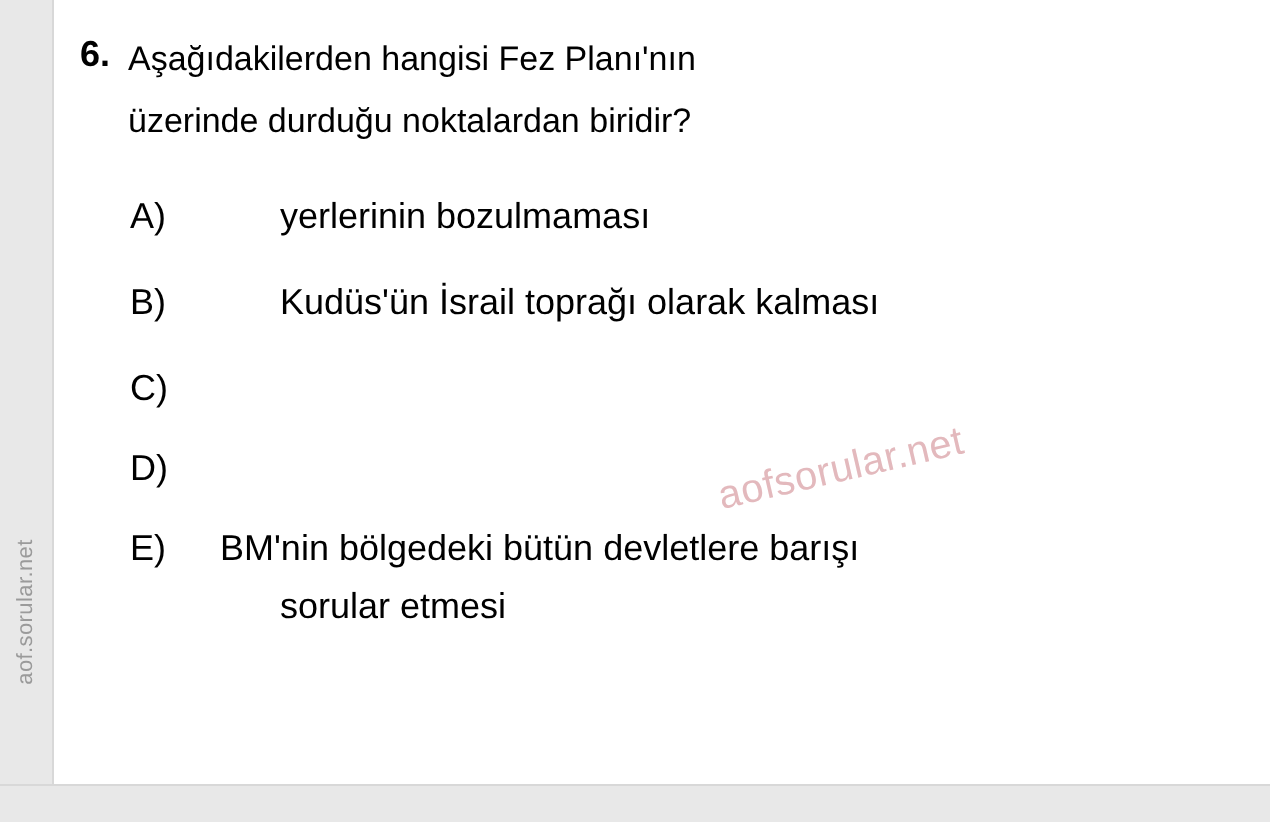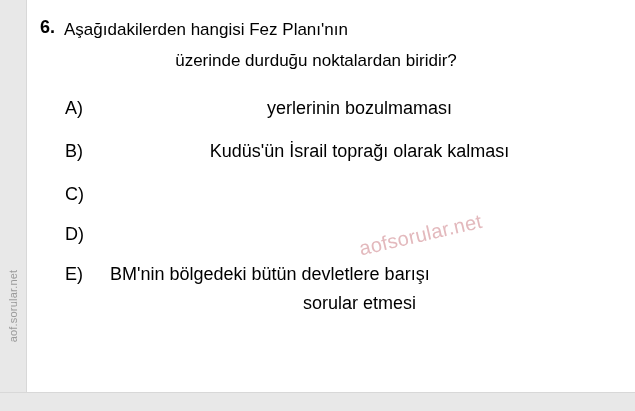--- a/index.html
+++ b/index.html
@@ -91,21 +91,21 @@
   }
   .q-text {
     margin-left: 37px;
     font-size: 17px;
     line-height: 31px;
     text-align: justify;
     text-justify: inter-word;
     width: 504px;
   }
   .q-text .lastline {
-    text-align: center;
+    text-align: left;
   }
 
   .options {
     position: absolute;
     left: 38px;
     top: 94px;
     width: 560px;
   }
   .option {
     position: relative;
@@ -122,21 +122,22 @@
   }
   .opt-text {
     margin-left: 45px;
     font-size: 18px;
     line-height: 29px;
     width: 499px;
     text-align: justify;
     text-justify: inter-word;
   }
   .opt-text .lastline {
-    text-align: center;
+    text-align: left;
+    margin-left: 30px;
   }
 
   
   .watermark-center {
     position: absolute;
     left: 330px;
     top: 238px;
     font-size: 20px;
     color: #e3b9bd;
     transform: rotate(-13deg);

